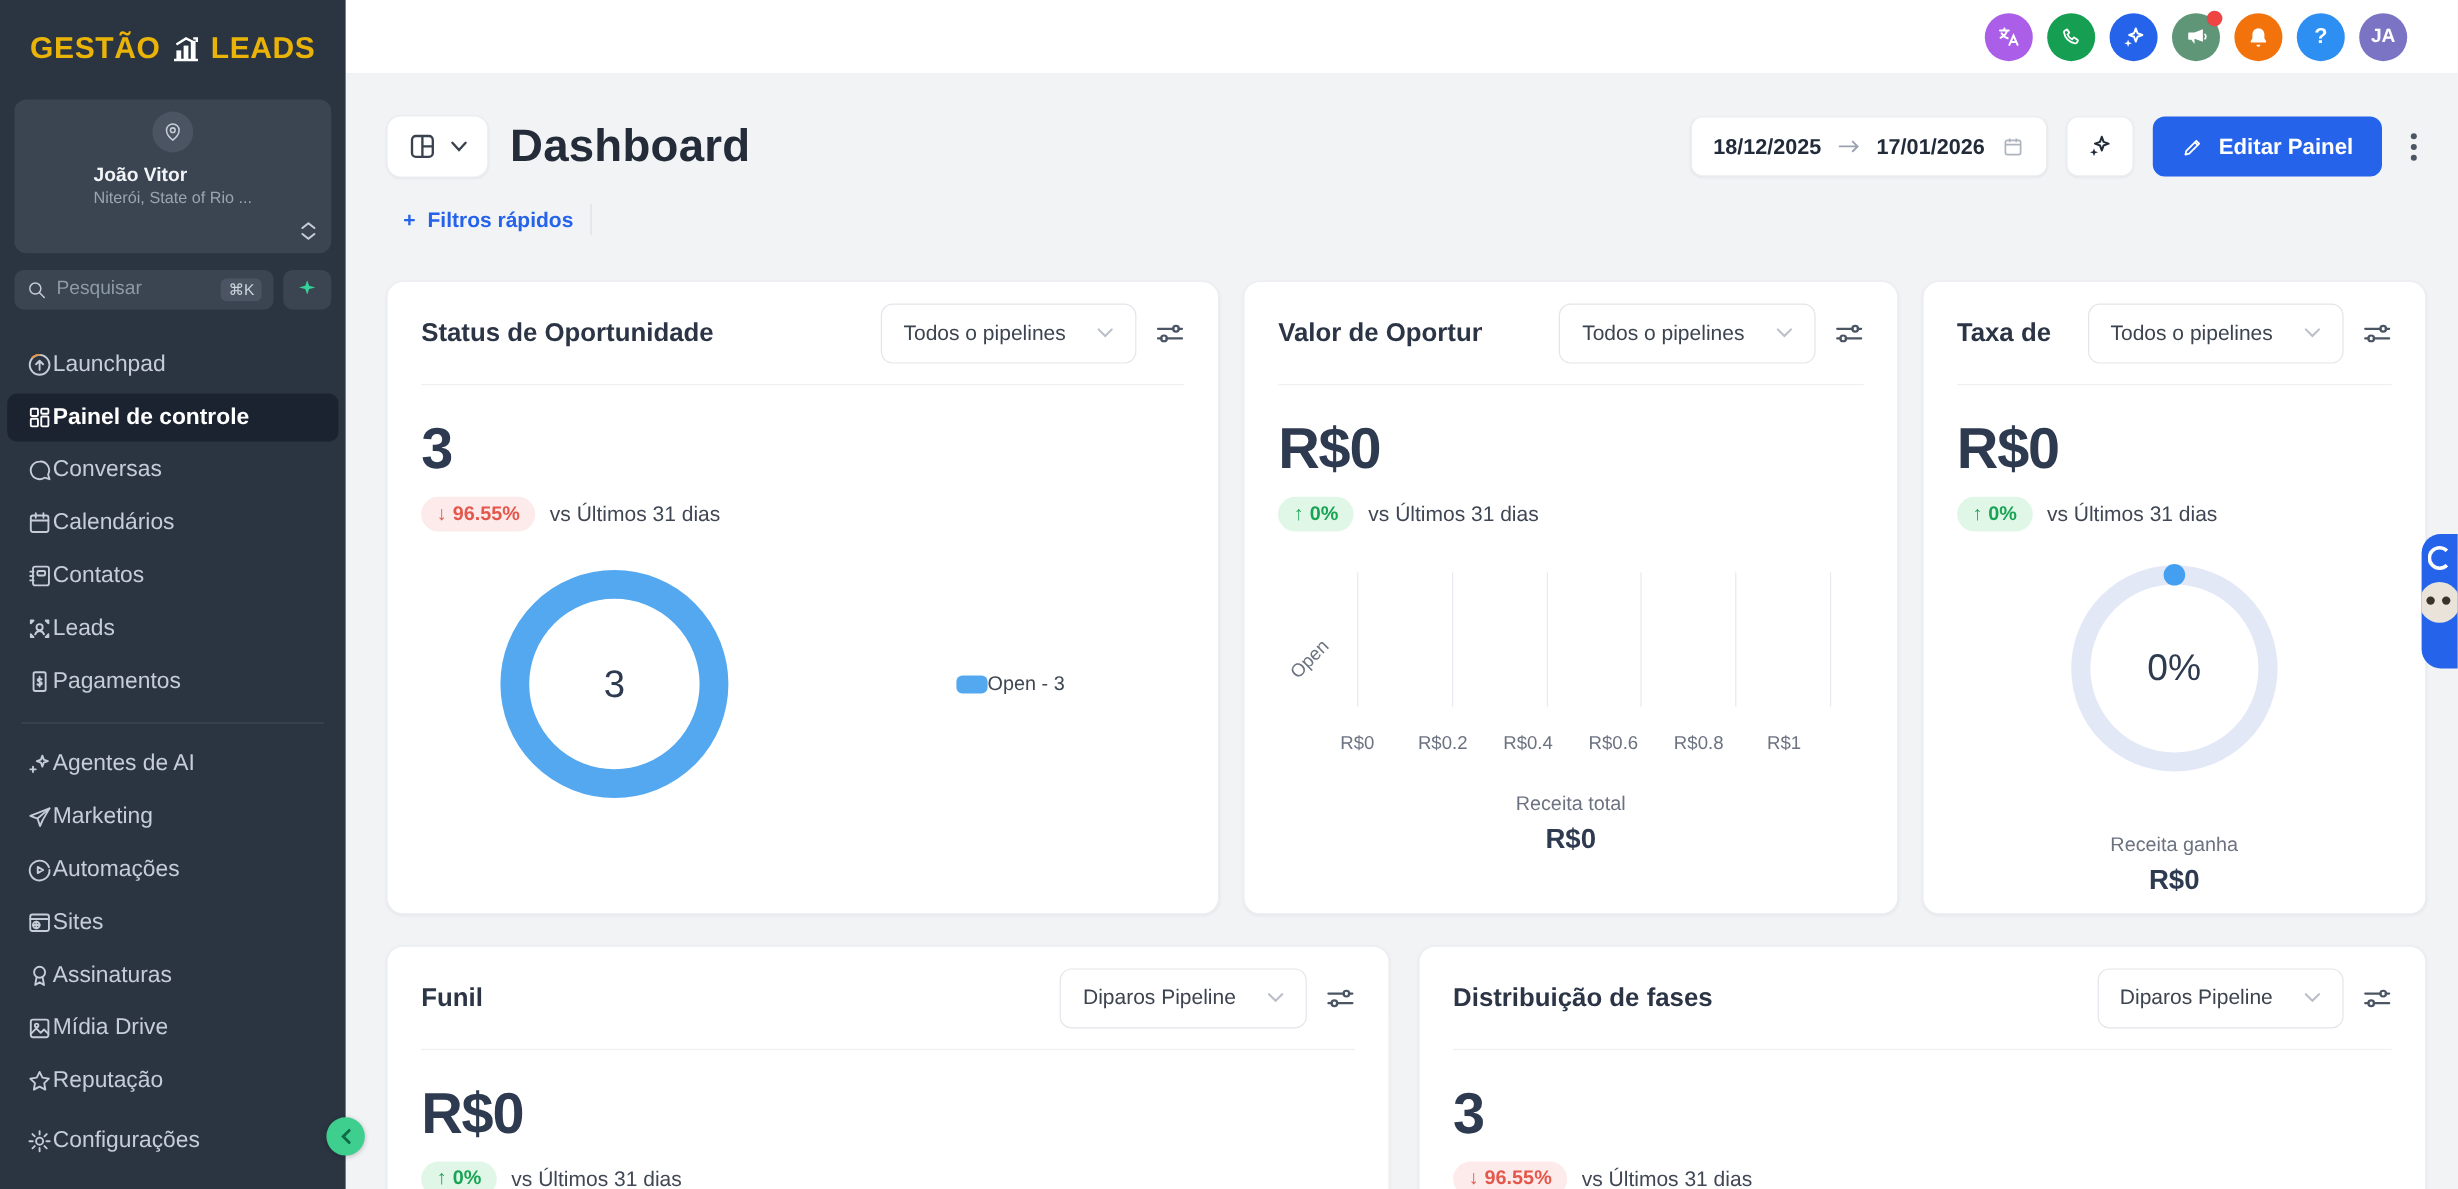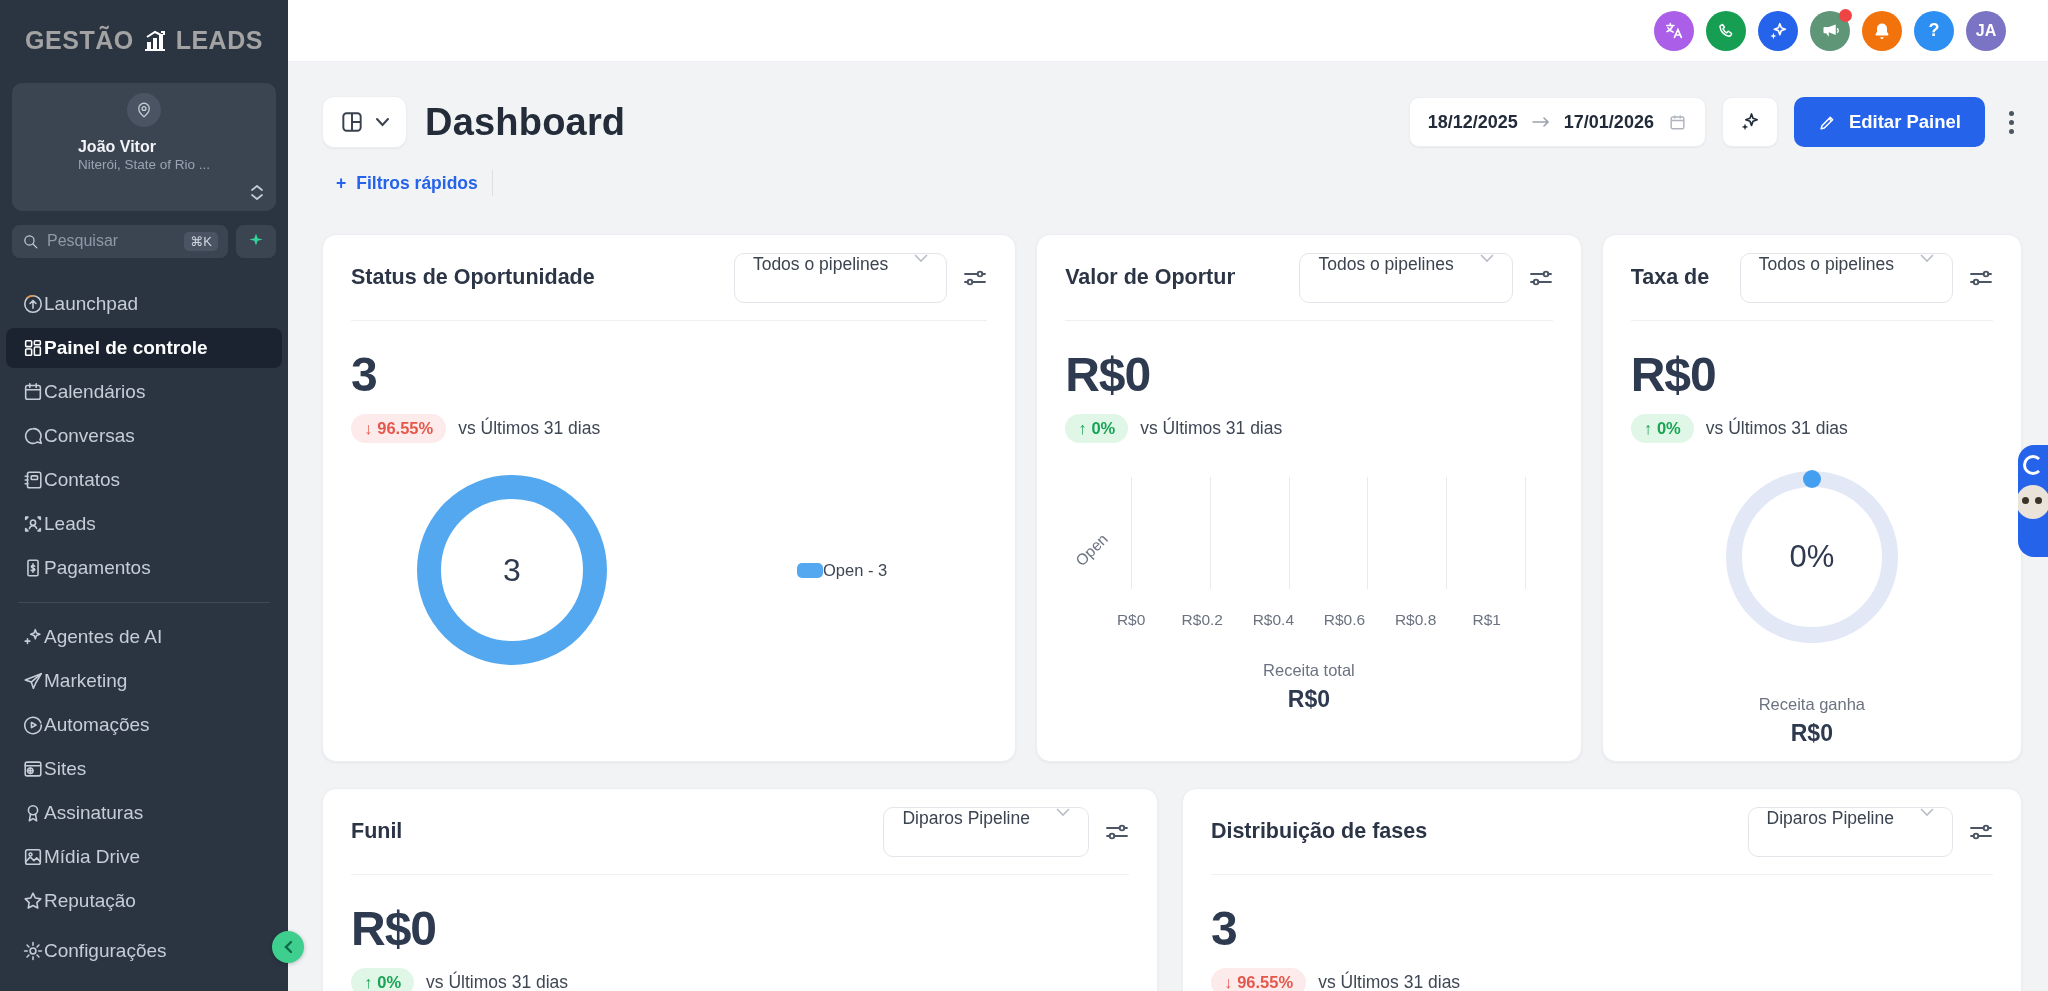--- a/index.html
+++ b/index.html
@@ -1,20 +1,20 @@
 <!DOCTYPE html>
 <html><head>
 <meta charset="utf-8">
 <style>
   * { margin:0; padding:0; box-sizing:border-box; }
   html,body { width:2048px; height:991px; overflow:hidden; font-family:"Liberation Sans",sans-serif; background:#f1f3f5; }
 
   
   .sidebar { position:absolute; left:0; top:0; width:288px; height:991px; background:#2b3542; color:#c6cdd7; display:flex; flex-direction:column; z-index:5; }
-  .logo { display:flex; align-items:center; justify-content:center; gap:8px; padding:26px 0 18px; color:#a3a3a3; font-weight:bold; font-size:25px; letter-spacing:.5px; }
+  .logo { display:flex; align-items:center; justify-content:center; gap:8px; padding:26px 0 18px; color:#eab308; font-weight:bold; font-size:25px; letter-spacing:.5px; }
   .user-chip { margin:10px 12px 0; background:#3b4552; border-radius:10px; display:flex; align-items:center; gap:10px; padding:10px 12px; cursor:pointer;flex-direction:column; }
   .user-chip .uicon { width:34px; height:34px; border-radius:50%; background:#4a5462; display:flex; align-items:center; justify-content:center; flex:none; }
   .user-name { font-size:16px; font-weight:bold; color:#f2f4f7; line-height:1.25; }
   .user-loc { font-size:13.5px; color:#9aa4b2; line-height:1.25; }
   .user-chevrons { margin-left:auto; display:flex; flex-direction:column; gap:1px; color:#9aa4b2; }
   .search-row { display:flex; gap:8px; margin:14px 12px 6px; }
   .search-box { flex:1; background:#3b4552; border-radius:8px; display:flex; align-items:center; gap:8px; padding:7px 10px; color:#8e99a7; font-size:16px; cursor:text; }
   .kbd { margin-left:auto; background:#4a5462; border-radius:5px; font-size:13px; padding:2px 6px; color:#cfd6df; }
   .ai-btn { width:40px; background:#3b4552; border-radius:8px; display:flex; align-items:center; justify-content:center; cursor:pointer; }
   .menu { margin-top:18px; display:flex; flex-direction:column; flex:1; overflow:hidden; }
@@ -47,21 +47,21 @@
 
   
   .grid1 { display:grid; grid-template-columns:1.635fr 1.285fr 0.99fr; gap:20px; margin-top:38px; }
   .grid2 { display:grid; grid-template-columns:1fr 1.005fr; gap:24px; margin-top:26px; }
   .card { background:#fff; border:1px solid #eceef1; border-radius:14px; box-shadow:0 1px 3px rgba(16,24,40,.05); padding:0 28px; }
   .grid1 .card { height:528px; }
   .grid2 .card { height:400px; }
   .card-head { display:flex; align-items:center; gap:14px; height:86px; border-bottom:1px solid #eef0f3; }
   .card-title { font-size:21.5px; font-weight:bold; color:#2c3546; white-space:nowrap; overflow:hidden; }
   .card-controls { margin-left:auto; display:flex; align-items:center; gap:16px; flex:none; }
-  .select-pill { border:1px solid #e2e5ea; border-radius:10px; height:50px; display:flex; gap:26px; padding:0 18px; font-size:17.5px; color:#3c4450; cursor:pointer; white-space:nowrap; }
+  .select-pill { border:1px solid #e2e5ea; border-radius:10px; height:50px; display:flex; align-items:center; gap:26px; padding:0 18px; font-size:17.5px; color:#3c4450; cursor:pointer; white-space:nowrap; }
   .slider-btn { cursor:pointer; display:flex; }
   .big-val { font-size:48px; font-weight:bold; color:#2e3a4f; margin-top:26px; letter-spacing:-1px; }
   .badge-row { display:flex; align-items:center; gap:12px; margin-top:12px; font-size:17.5px; color:#3f4754; }
   .badge { border-radius:999px; padding:5px 13px; font-size:16.5px; font-weight:bold; display:flex; align-items:center; gap:5px; }
   .badge.red { background:#fdeaea; color:#e4584c; }
   .badge.green { background:#e0f7e7; color:#19a455; }
 
   
   .donut-zone { position:relative; height:290px; }
   .donut { position:absolute; left:66px; top:32px; width:190px; height:190px; border:24px solid #54a8f0; border-radius:50%; display:flex; align-items:center; justify-content:center; font-size:32px; color:#2e3a4f; }
@@ -169,33 +169,33 @@
             <rect x="13.5" y="4" width="6.5" height="4.5" rx="1"></rect>
             <rect x="13.5" y="11" width="6.5" height="9" rx="1"></rect>
             <rect x="4" y="13" width="6.5" height="7" rx="1"></rect>
           </svg>
         </span>
       <span>Painel de controle</span>
     </div>
     <div class="mi">
       <span class="ic">
           <svg width="22" height="22" viewBox="0 0 24 24" class="strk">
+            <path d="M12 4a8 8 0 1 0 4.5 14.6L21 20l-1.3-4.2A8 8 0 0 0 12 4z"></path>
+          </svg>
+        </span>
+      <span>Conversas</span>
+    </div>
+    <div class="mi">
+      <span class="ic">
+          <svg width="22" height="22" viewBox="0 0 24 24" class="strk">
             <rect x="4" y="5" width="16" height="15" rx="2"></rect>
             <path d="M4 9.5h16M8.5 3v4M15.5 3v4"></path>
           </svg>
         </span>
       <span>Calendários</span>
-    </div>
-    <div class="mi">
-      <span class="ic">
-          <svg width="22" height="22" viewBox="0 0 24 24" class="strk">
-            <path d="M12 4a8 8 0 1 0 4.5 14.6L21 20l-1.3-4.2A8 8 0 0 0 12 4z"></path>
-          </svg>
-        </span>
-      <span>Conversas</span>
     </div>
     <div class="mi">
       <span class="ic">
           <svg width="22" height="22" viewBox="0 0 24 24" class="strk">
             <rect x="6" y="3.5" width="14.5" height="17" rx="2"></rect>
             <path d="M3.5 8h3M3.5 12h3M3.5 16h3"></path>
             <rect x="10" y="7.5" width="7" height="4" rx="1"></rect>
           </svg>
         </span>
       <span>Contatos</span>

